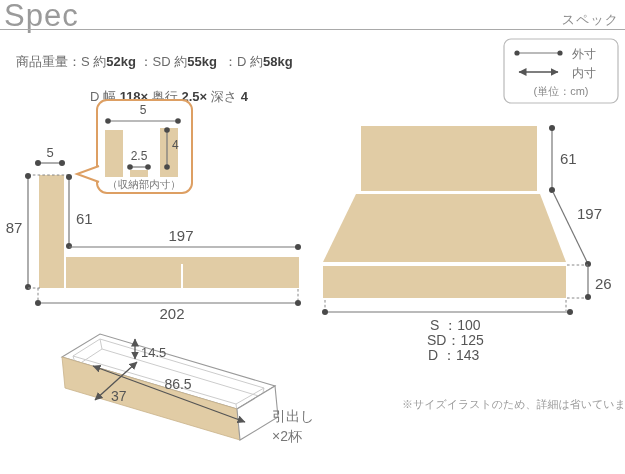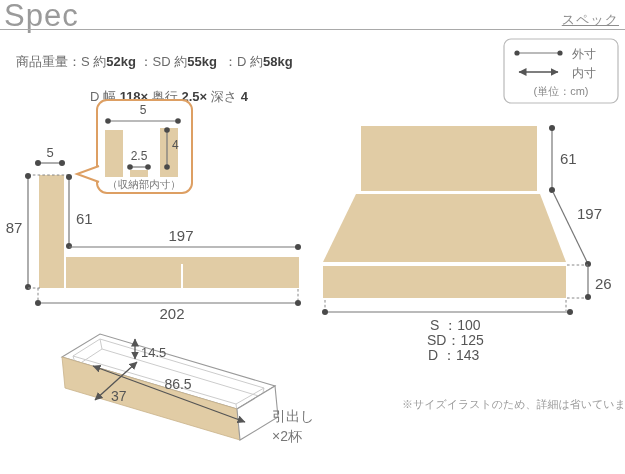--- a/index.html
+++ b/index.html
@@ -3,21 +3,21 @@
 <meta charset="utf-8">
 <style>
   html,body{margin:0;padding:0;}
   body{width:625px;height:474px;background:#ffffff;position:relative;overflow:hidden;
        font-family:"Liberation Sans",sans-serif;}
   .stage{position:absolute;inset:0;width:625px;height:474px;}
 
   
   .title{position:absolute;left:4px;top:-2px;font-size:31px;font-weight:300;
          color:#9a9a9a;letter-spacing:1px;}
-  .subtitle{position:absolute;right:6px;top:11px;font-size:13px;color:#8d8d8d;letter-spacing:1px;text-decoration:underline;}
+  .subtitle{position:absolute;right:6px;top:11px;font-size:13px;color:#8d8d8d;letter-spacing:1px;}
   .rule{position:absolute;left:0;top:29px;width:625px;height:0;border-top:1px solid #a9a9a9;}
 
   
   .specs{position:absolute;left:16px;top:36px;font-size:13px;line-height:19px;color:#6b6b6b;}
   .spec-line{white-space:pre;margin-top:16px;}
   .spec-line .b{font-weight:bold;color:#3f3f3f;}
 
   
   svg{position:absolute;left:0;top:0;}
   .dl{stroke:#777;stroke-width:1.2;fill:none;}

